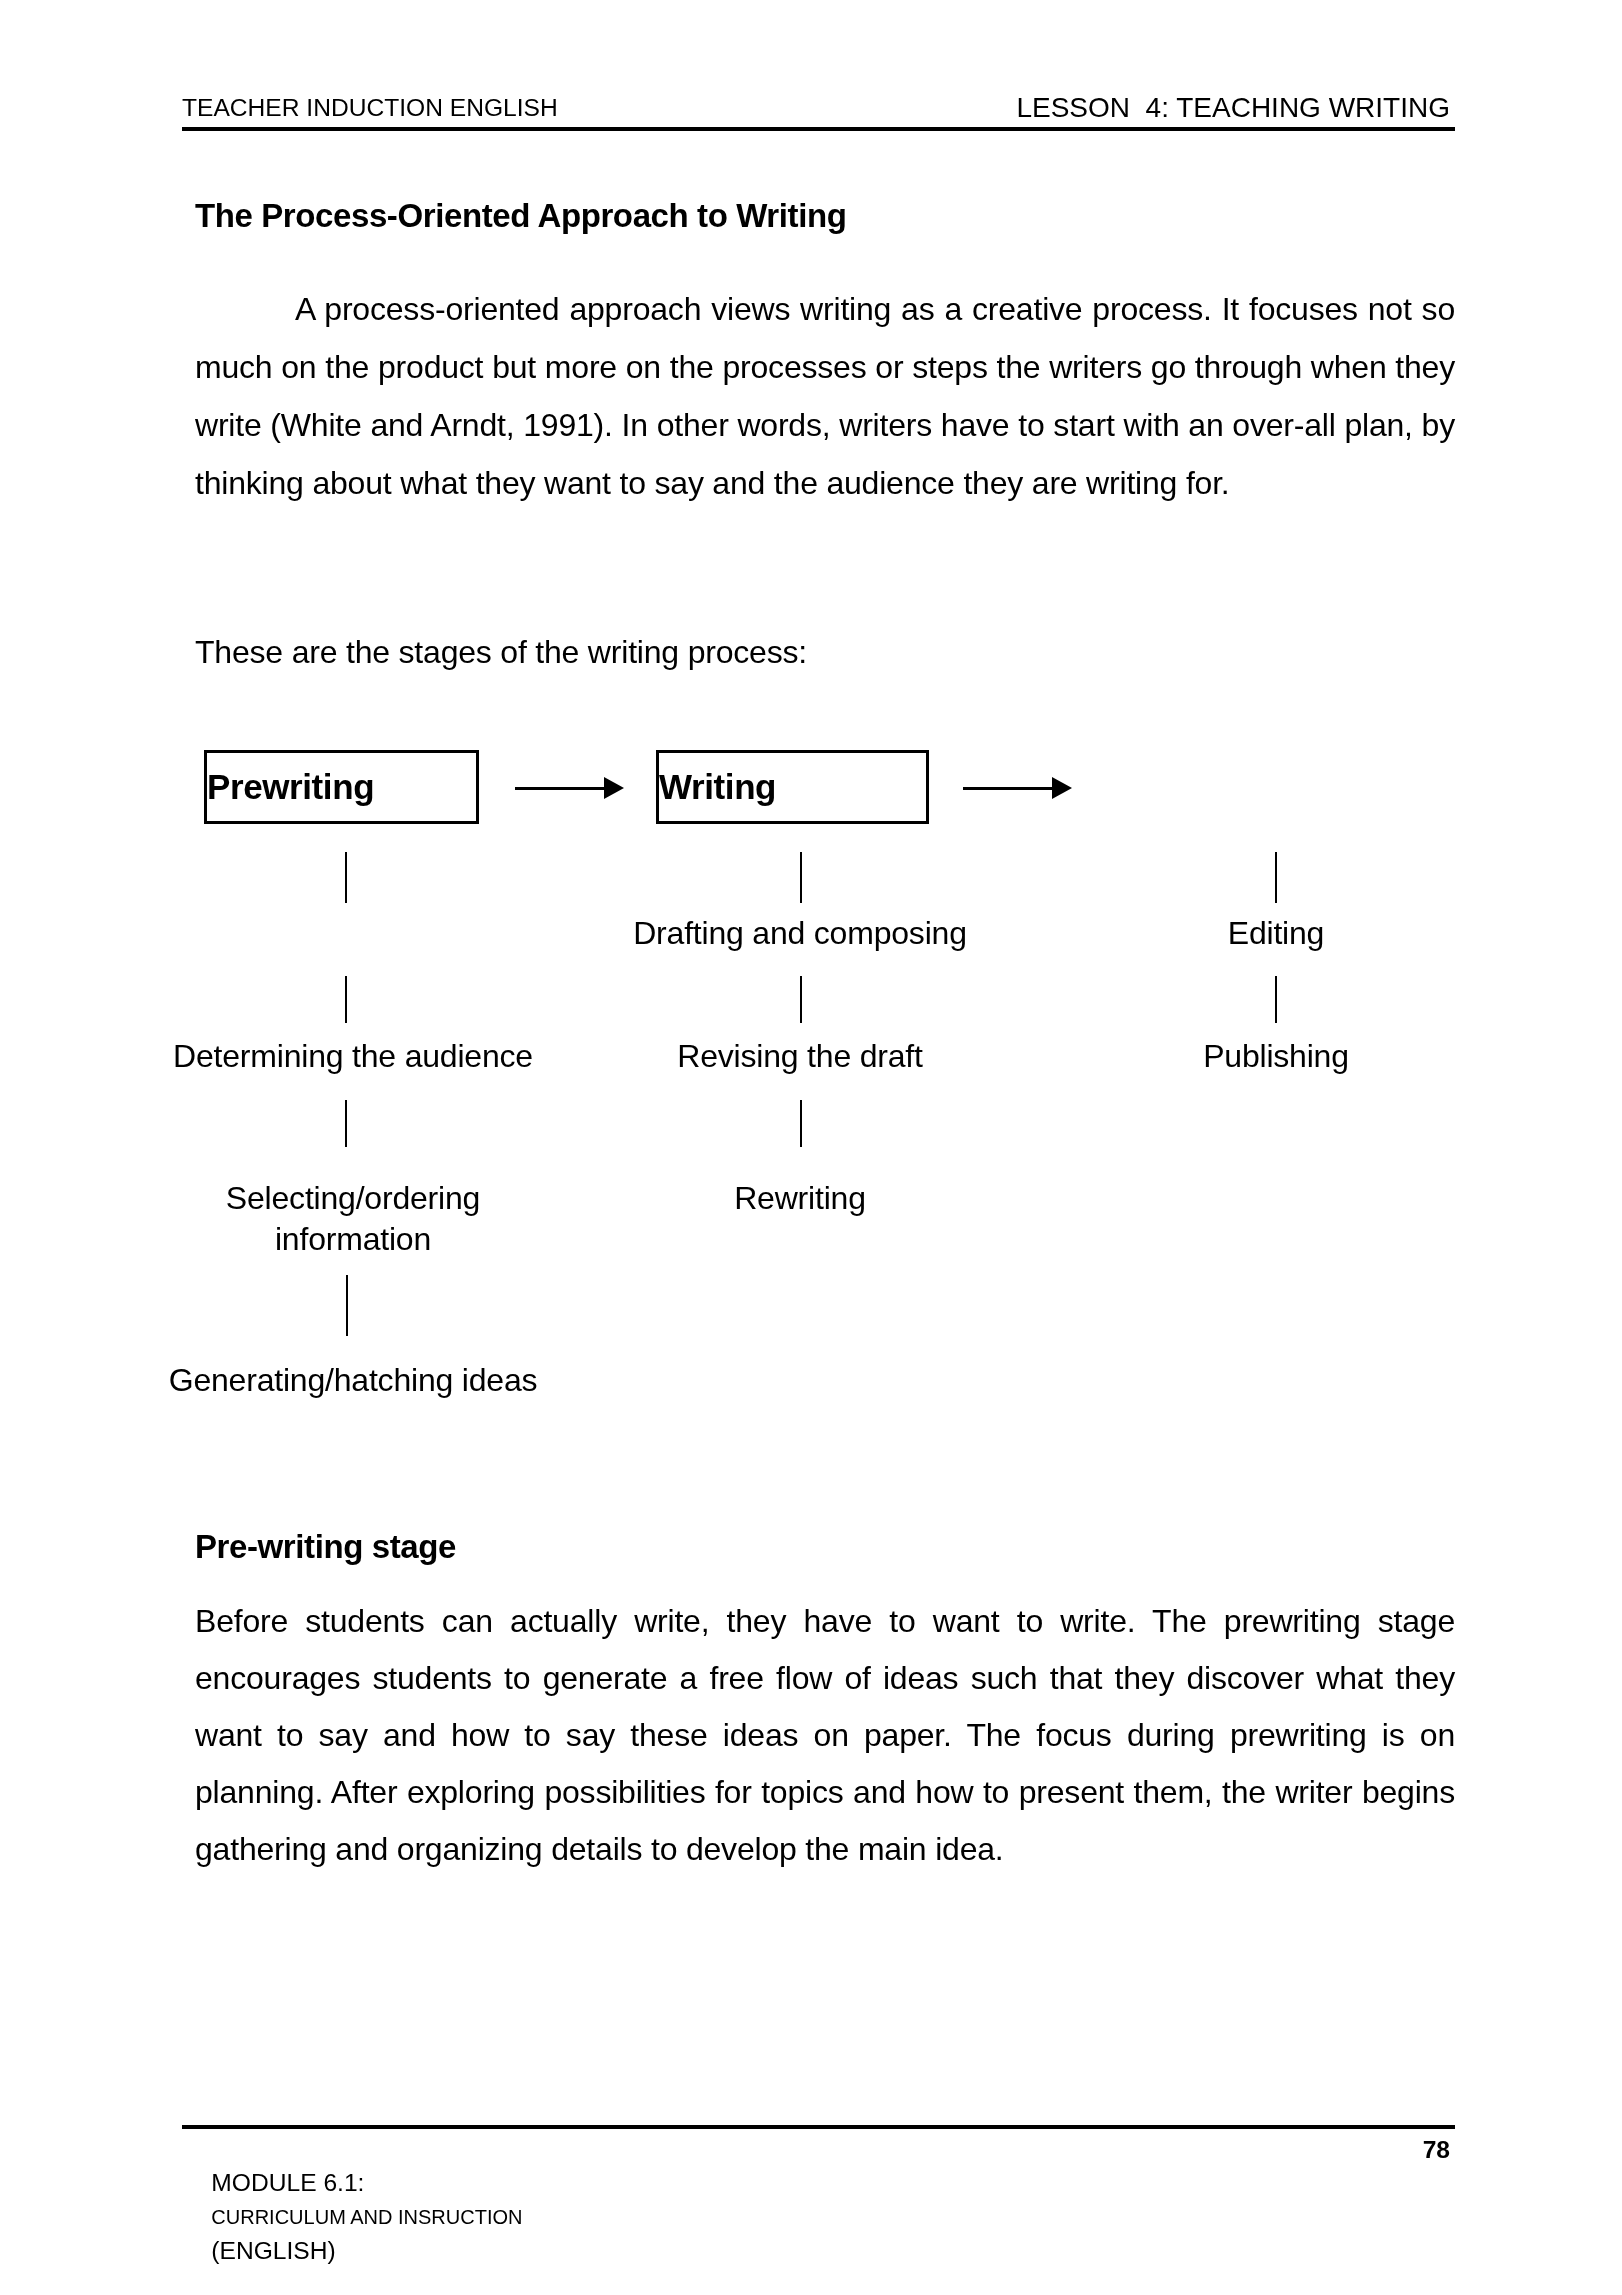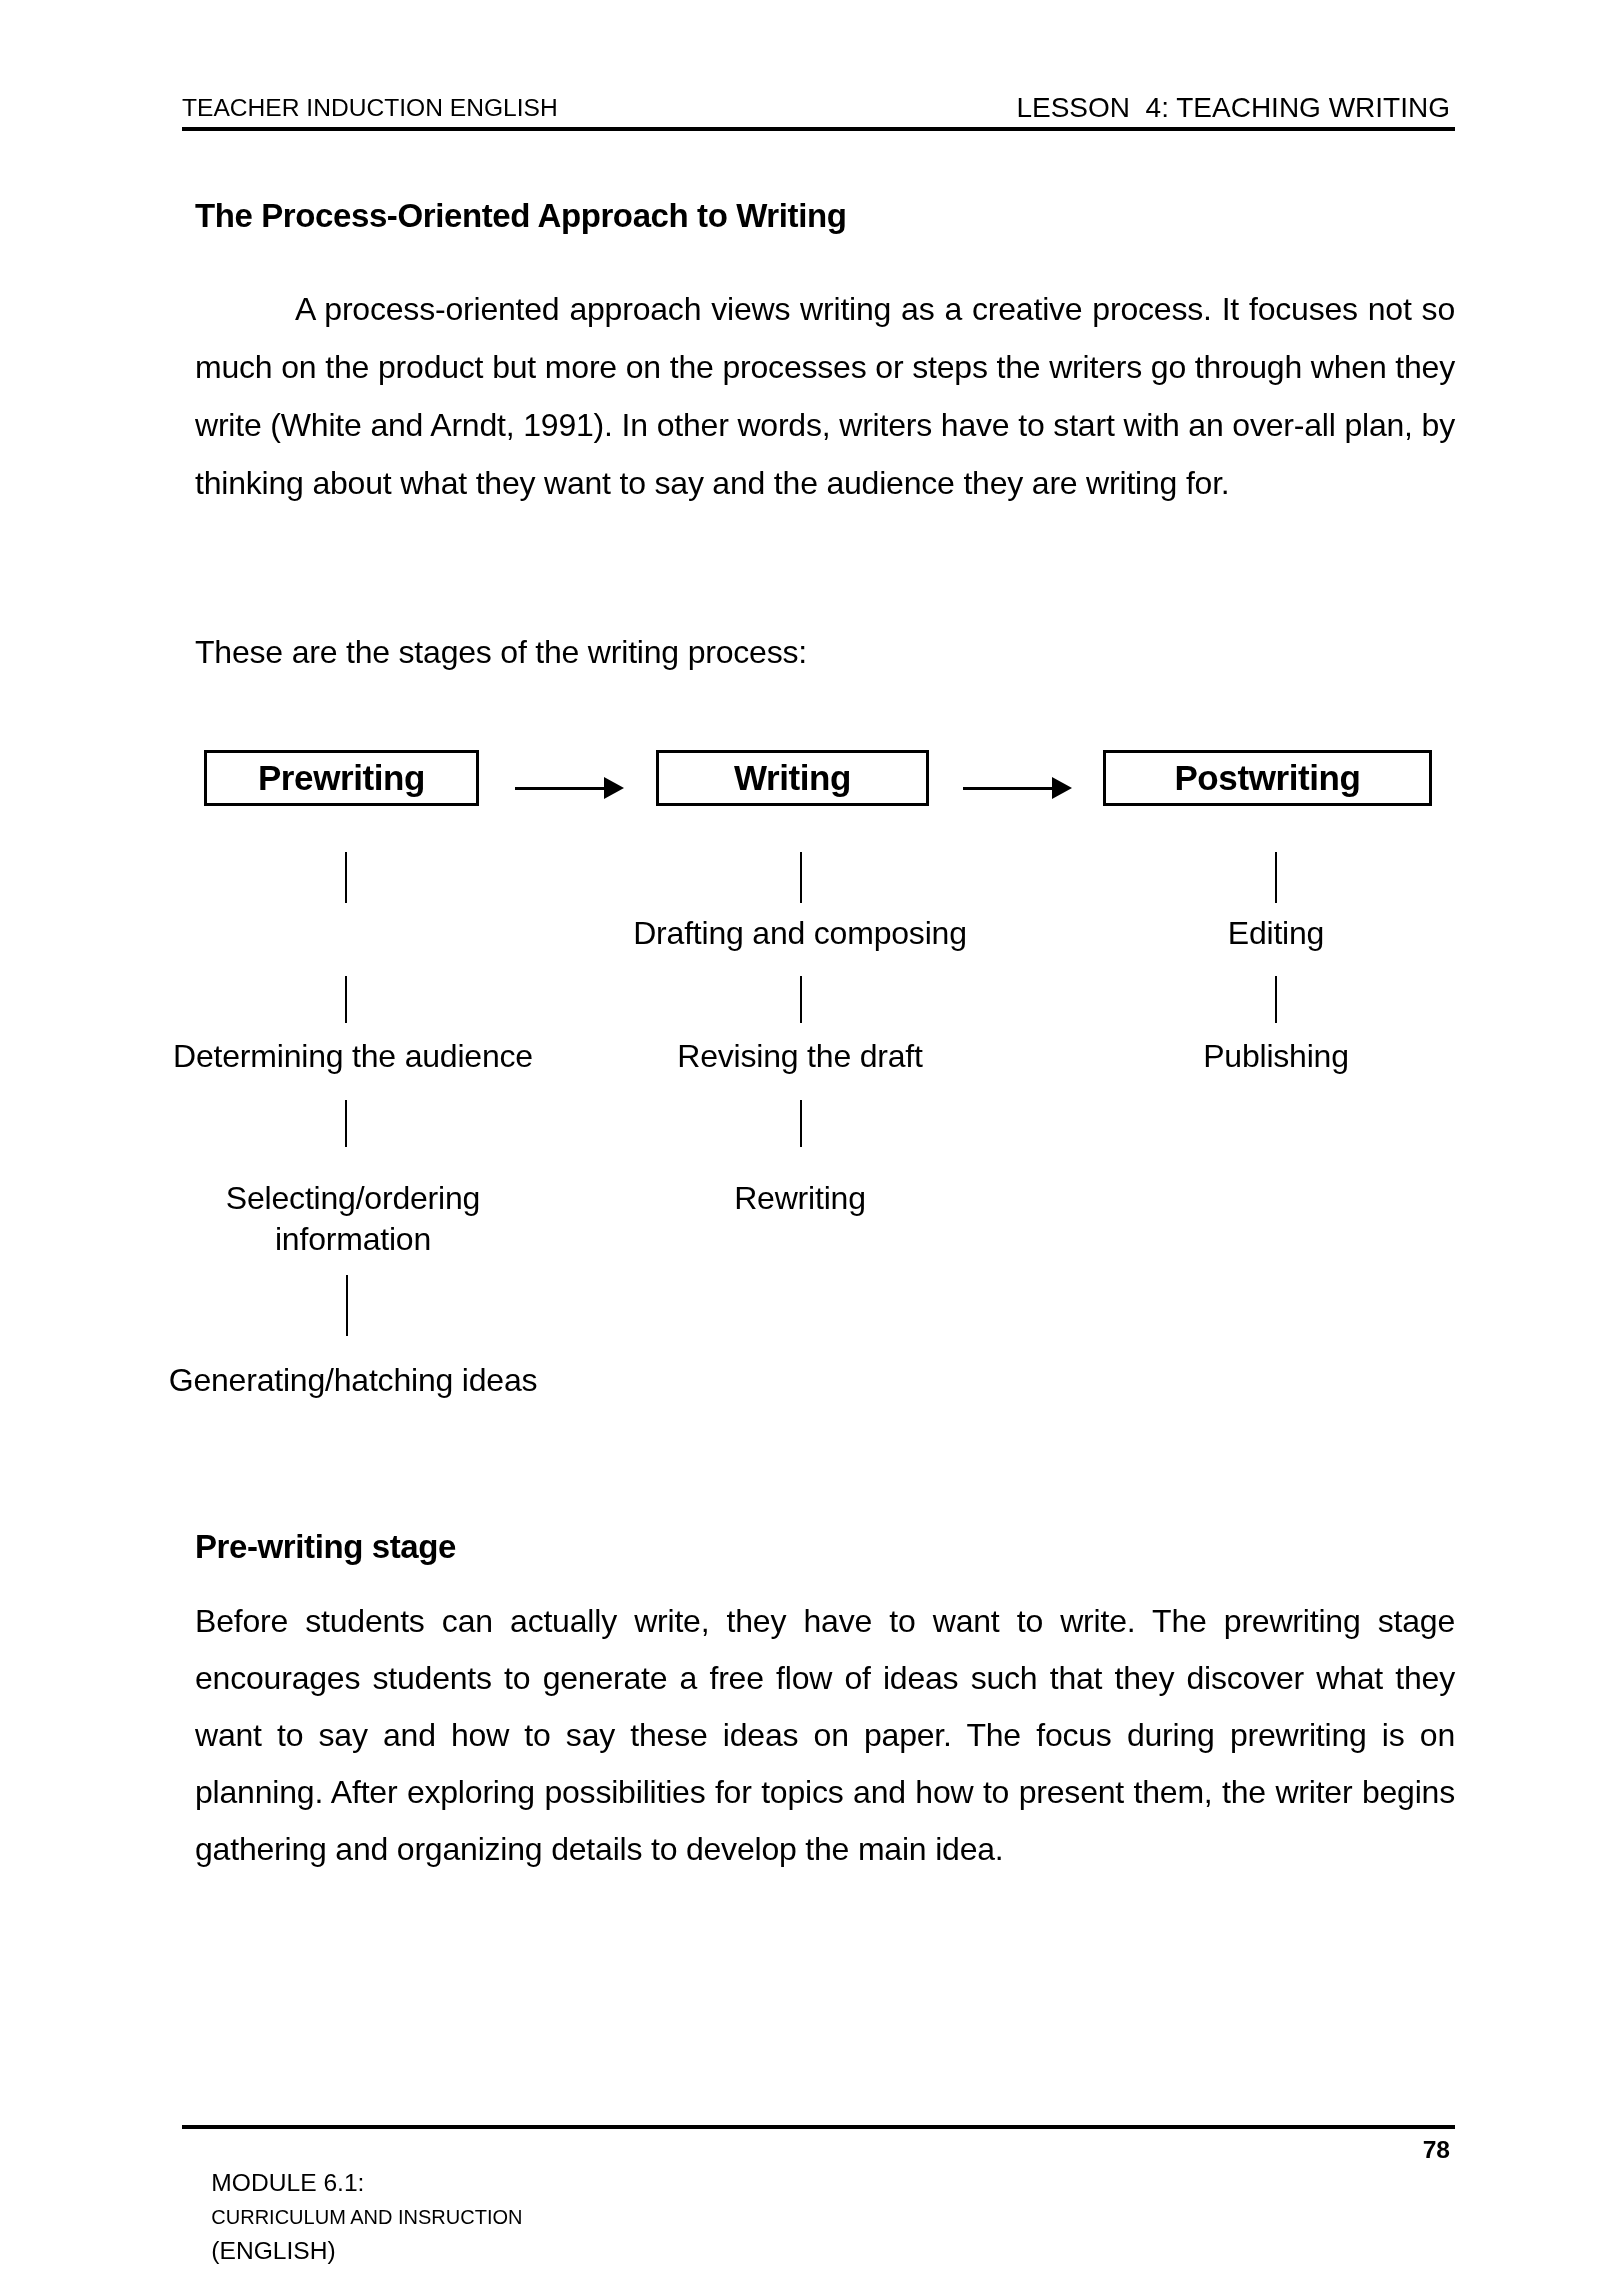--- a/index.html
+++ b/index.html
@@ -51,23 +51,23 @@
   .stages-intro {
     position: absolute; left: 195px; top: 628px;
     font-size: 32px; line-height: 48px; letter-spacing: -0.2px;
   }
   .subheading {
     position: absolute; left: 195px; top: 1526px; margin: 0;
     font-size: 33px; line-height: 41px; font-weight: bold; letter-spacing: -0.4px;
   }
   
   .fbox {
-    position: absolute; top: 750px; height: 56px;
+    position: absolute; top: 750px; height: 74px;
     border: 3.2px solid #000000; background: #ffffff;
-    display: flex; align-items: center; justify-content: center;
+    display: flex; align-items: center; 
     font-size: 35px; font-weight: bold; letter-spacing: -0.4px;
     box-sizing: border-box;
   }
   .box1 { left: 204px; width: 275px; }
   .box2 { left: 656px; width: 273px; }
   .box3 { left: 1103px; width: 329px; }
   .arrow { position: absolute; top: 777px; height: 22px; }
   .arrow .shaft { position: absolute; left: 0; right: 17.4px; top: 9.5px; height: 3.2px; background: #000000; }
   .arrow .head {
     position: absolute; right: 0; top: 0; width: 0; height: 0;
@@ -105,23 +105,20 @@
     <div class="shaft"></div>
     <div class="head"></div>
   </div>
   <div class="fbox box2">
     <span>Writing</span>
   </div>
   <div class="arrow arrow2">
     <div class="shaft"></div>
     <div class="head"></div>
   </div>
-  <div class="fbox box3">
-    <span>Postwriting</span>
-  </div>
 
   <div class="vline" style="left:345px; top:852px; height:51px;"></div>
   <div class="vline" style="left:345px; top:976px; height:47px;"></div>
   <div class="dlabel col1" style="top:1036px;">Determining the audience</div>
   <div class="vline" style="left:345px; top:1100px; height:47px;"></div>
   <div class="dlabel col1" style="top:1178px;">Selecting/ordering information</div>
   <div class="vline" style="left:346px; top:1275px; height:61px;"></div>
   <div class="dlabel col1" style="top:1360px;">Generating/hatching ideas</div>
 
   <div class="vline" style="left:800px; top:852px; height:51px;"></div>

